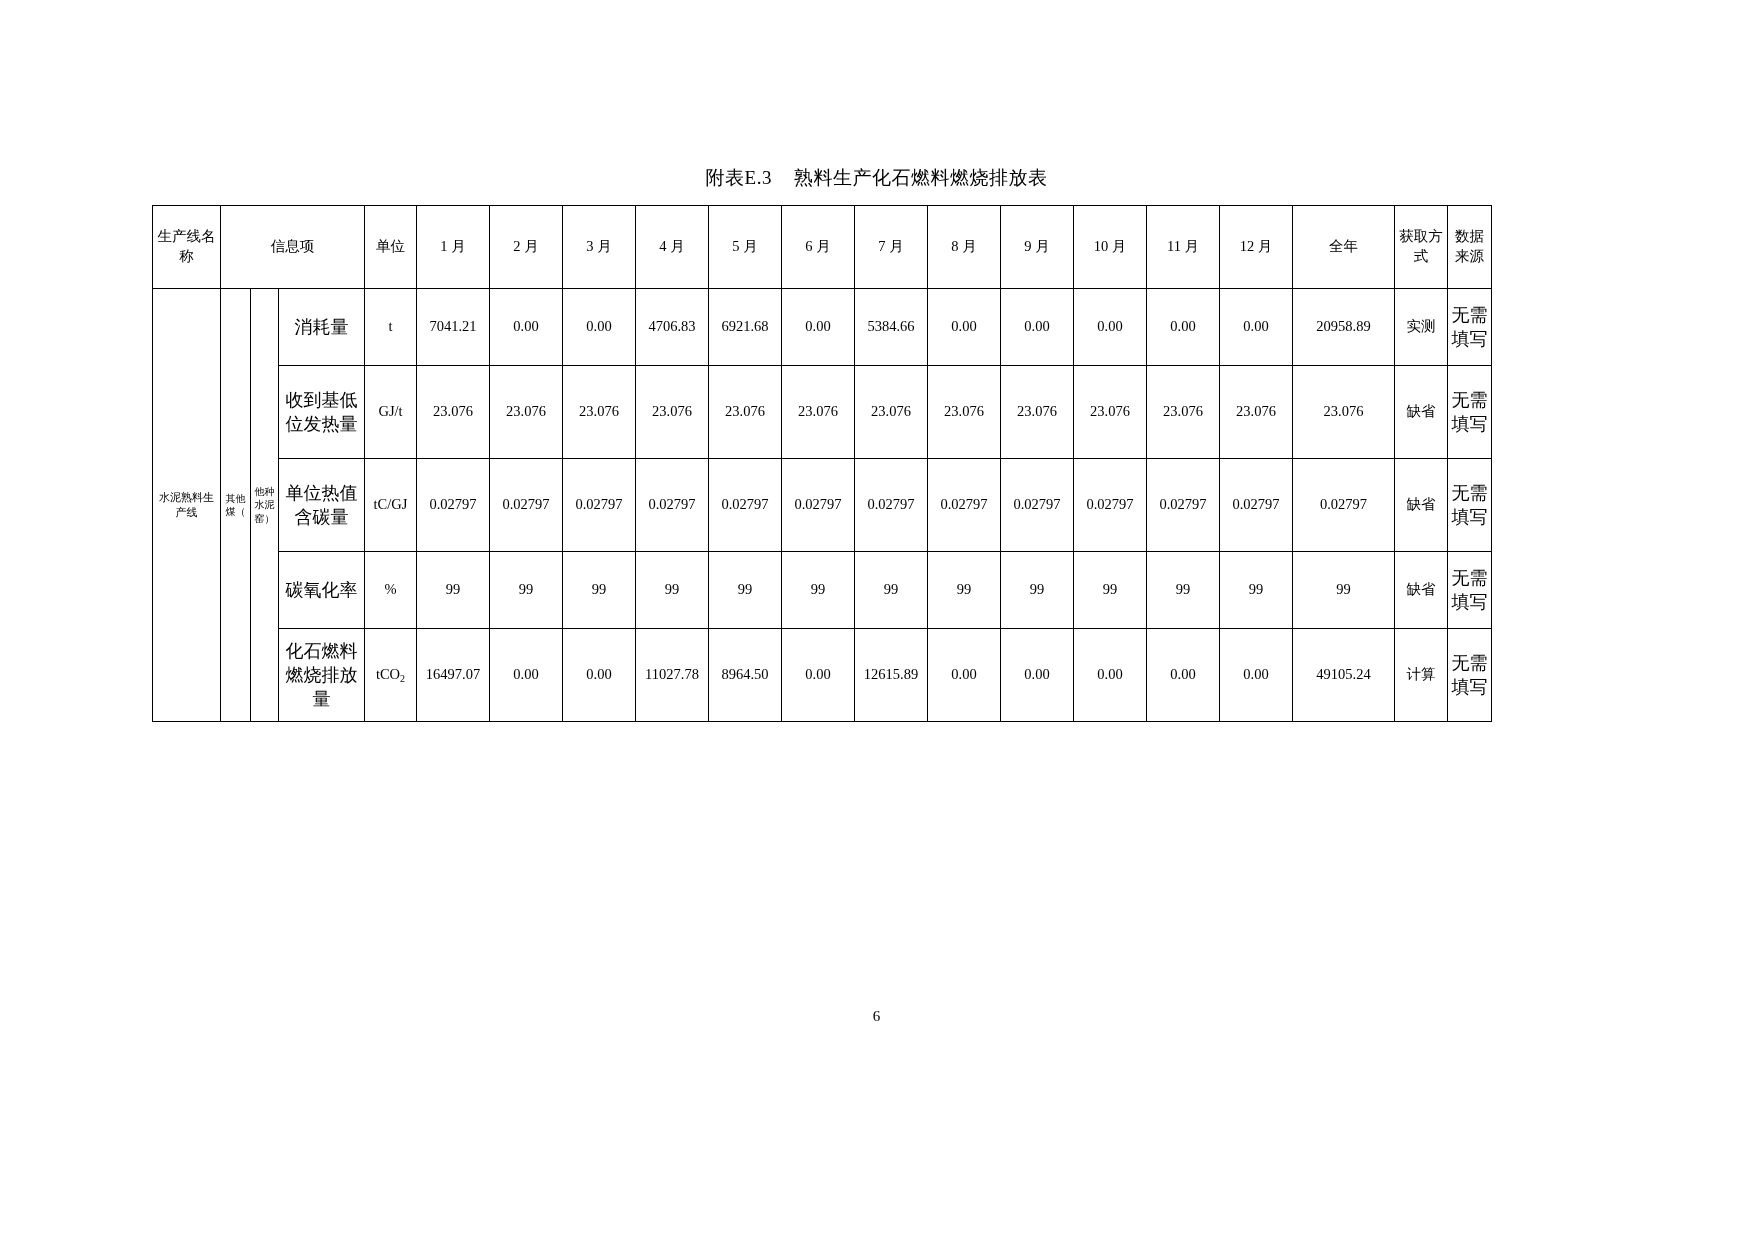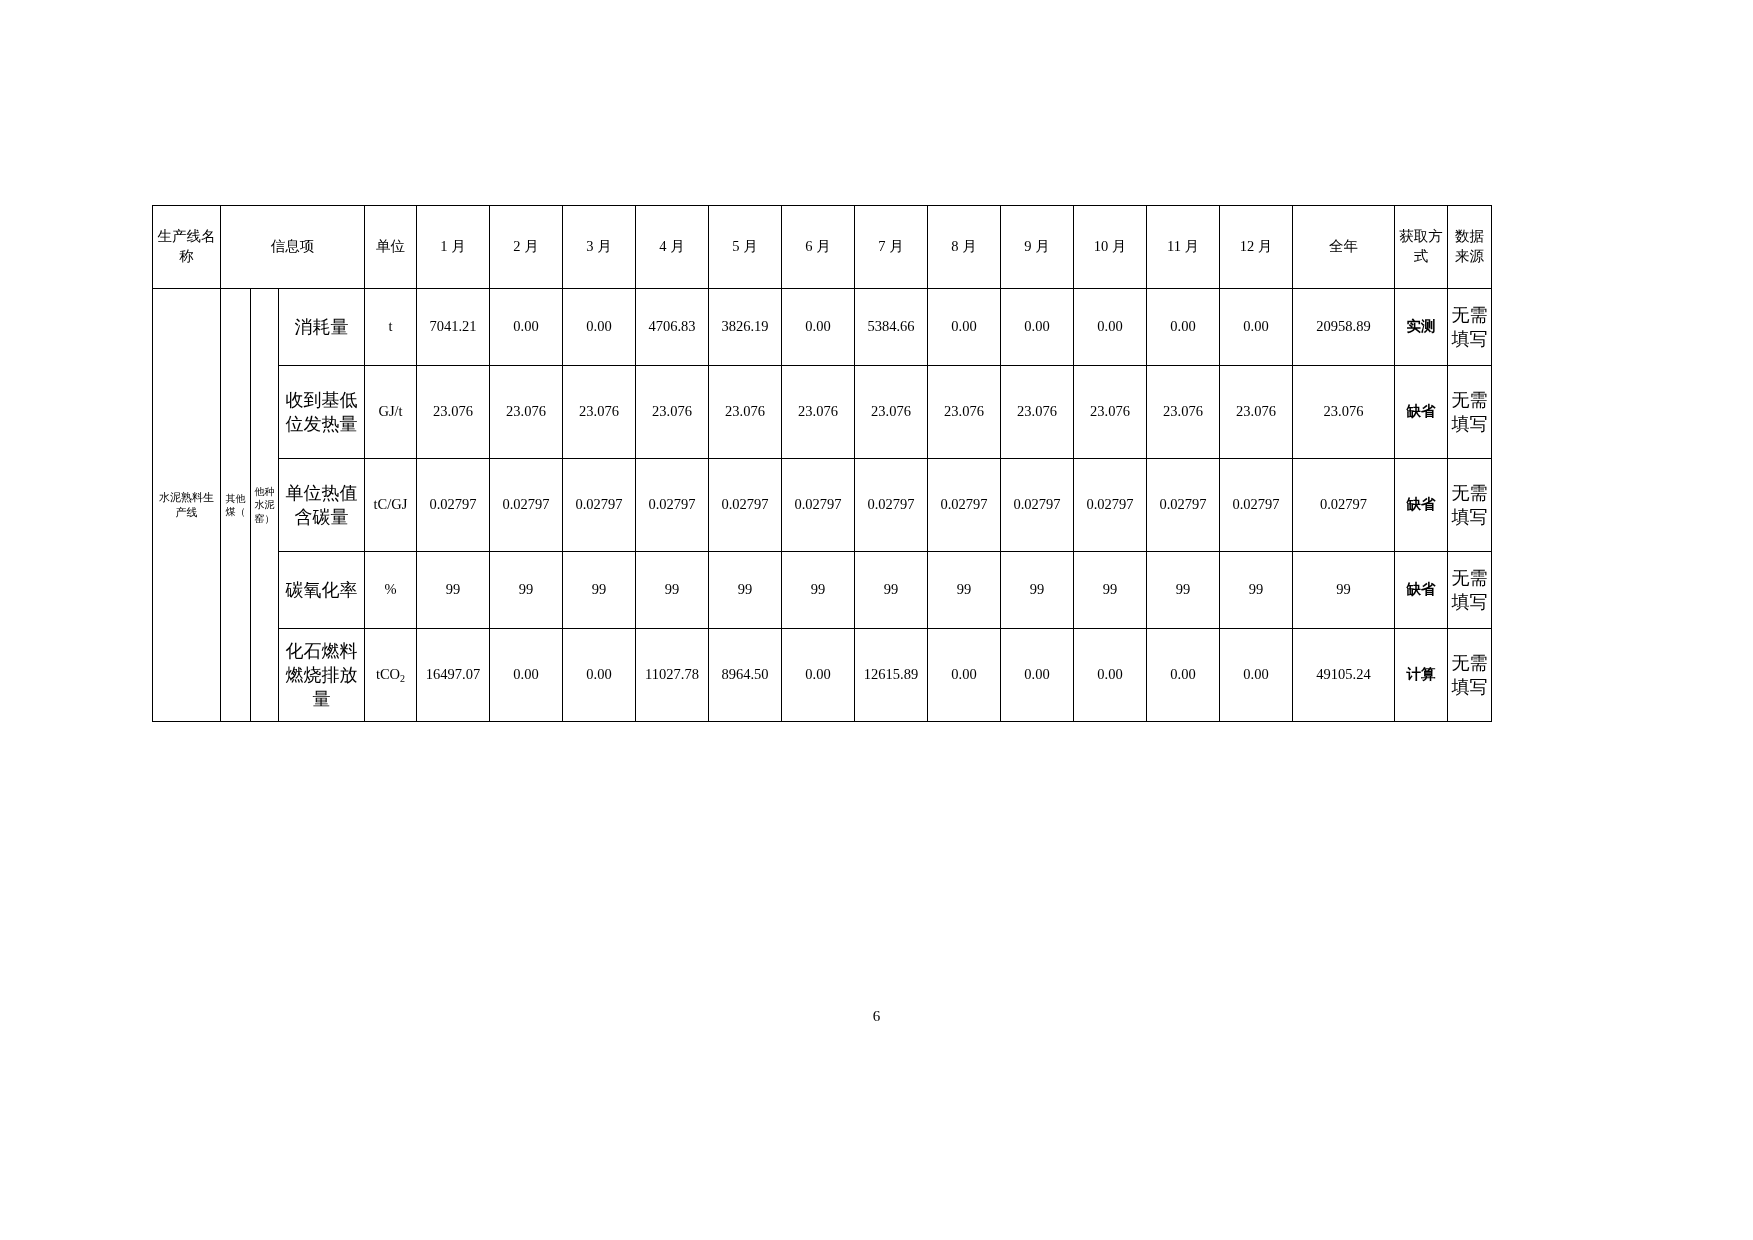--- a/index.html
+++ b/index.html
@@ -85,21 +85,21 @@
     line-height: 1.45;
     padding: 0 4px;
   }
   td.itemname {
     font-size: 18px;
     line-height: 1.45;
     padding: 0 6px;
   }
   td.unit { font-size: 14.5px; }
   td.num  { font-size: 14.5px; }
-  td.method { font-size: 14.5px; line-height: 1.45; font-weight: bold; }
+  td.method { font-size: 14.5px; line-height: 1.45; }
   td.source { font-size: 18px; line-height: 1.45; padding: 0 8px; }
 
   .r-consume td { height: 72px; }
   .r-heat td    { height: 88px; }
   .r-carbon td  { height: 88px; }
   .r-ox td      { height: 72px; }
   .r-emit td    { height: 88px; }
 
   sub { font-size: 10px; vertical-align: baseline; position: relative; top: 3px; }
 
@@ -110,20 +110,23 @@
     width: 1753px;
     text-align: center;
     font-size: 15px;
   }
 </style>
 </head>
 <body>
 
 <div class="page">
 
+  <div class="doc-title">
+    <span>附表E.3</span><span class="sp"></span><span>熟料生产化石燃料燃烧排放表</span>
+  </div>
 
   <div class="table-wrap">
     <table class="main">
       <colgroup>
         <col class="c-line">
         <col class="c-info1">
         <col class="c-info2">
         <col class="c-info3">
         <col class="c-unit">
         <col class="c-month">
@@ -167,21 +170,21 @@
         <tr class="r-consume">
           <td class="line-name" rowspan="5">水泥熟料生产线</td>
           <td class="vcol" rowspan="5">其他煤（</td>
           <td class="vcol" rowspan="5">他种水泥窑）</td>
           <td class="itemname">消耗量</td>
           <td class="unit">t</td>
           <td class="num">7041.21</td>
           <td class="num">0.00</td>
           <td class="num">0.00</td>
           <td class="num">4706.83</td>
-          <td class="num">3826.19</td>
+          <td class="num">6921.68</td>
           <td class="num">0.00</td>
           <td class="num">5384.66</td>
           <td class="num">0.00</td>
           <td class="num">0.00</td>
           <td class="num">0.00</td>
           <td class="num">0.00</td>
           <td class="num">0.00</td>
           <td class="num">20958.89</td>
           <td class="method">实测</td>
           <td class="source">无需填写</td>

